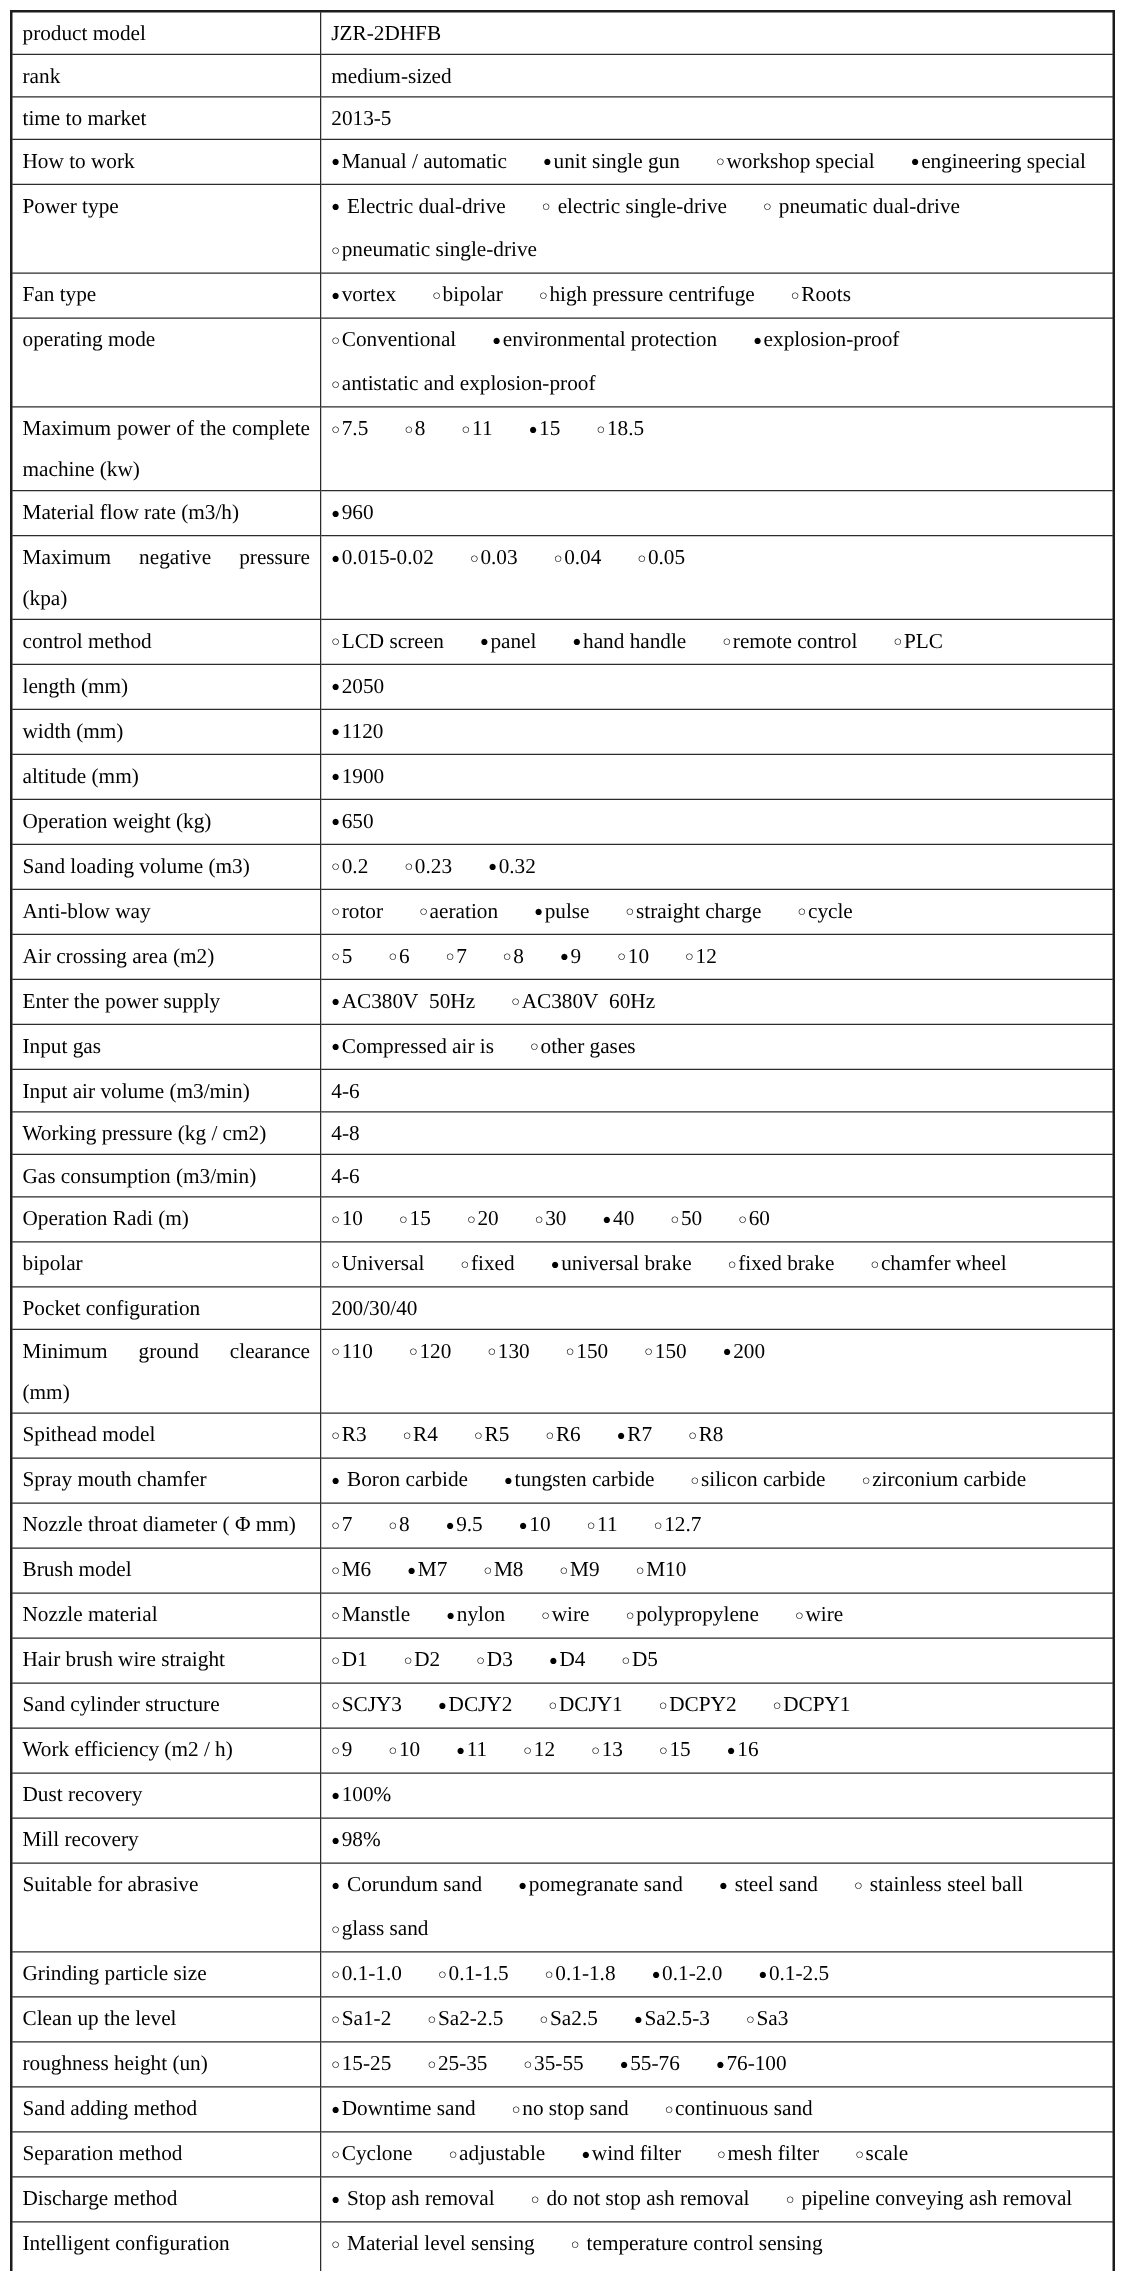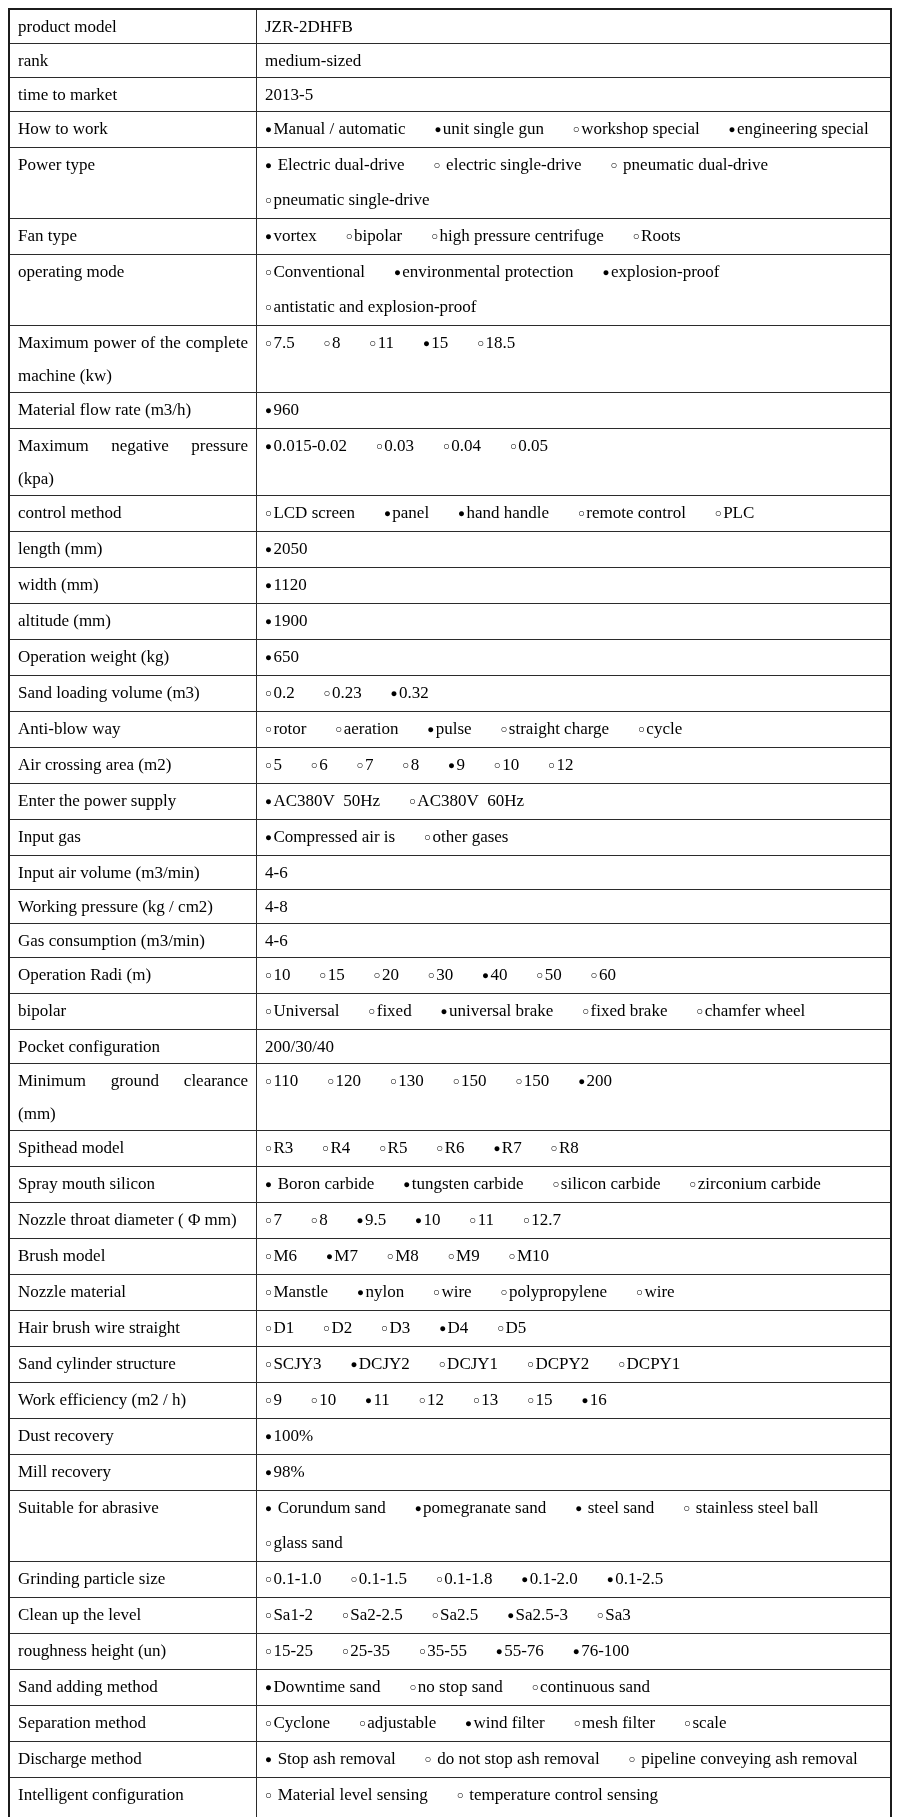--- a/index.html
+++ b/index.html
@@ -151,21 +151,21 @@
       </tr>
       <tr>
         <td class="label">Minimum ground clearance (mm)</td>
         <td class="value"><span class="opt"><span class="mk">○</span>110</span><span class="opt"><span class="mk">○</span>120</span><span class="opt"><span class="mk">○</span>130</span><span class="opt"><span class="mk">○</span>150</span><span class="opt"><span class="mk">○</span>150</span><span class="opt"><span class="mk">●</span>200</span></td>
       </tr>
       <tr>
         <td class="label">Spithead model</td>
         <td class="value"><span class="opt"><span class="mk">○</span>R3</span><span class="opt"><span class="mk">○</span>R4</span><span class="opt"><span class="mk">○</span>R5</span><span class="opt"><span class="mk">○</span>R6</span><span class="opt"><span class="mk">●</span>R7</span><span class="opt"><span class="mk">○</span>R8</span></td>
       </tr>
       <tr>
-        <td class="label">Spray mouth silicon</td>
+        <td class="label">Spray mouth chamfer</td>
         <td class="value"><span class="opt"><span class="mk">●</span> Boron carbide</span><span class="opt"><span class="mk">●</span>tungsten carbide</span><span class="opt"><span class="mk">○</span>silicon carbide</span><span class="opt"><span class="mk">○</span>zirconium carbide</span></td>
       </tr>
       <tr>
         <td class="label">Nozzle throat diameter ( Φ mm)</td>
         <td class="value"><span class="opt"><span class="mk">○</span>7</span><span class="opt"><span class="mk">○</span>8</span><span class="opt"><span class="mk">●</span>9.5</span><span class="opt"><span class="mk">●</span>10</span><span class="opt"><span class="mk">○</span>11</span><span class="opt"><span class="mk">○</span>12.7</span></td>
       </tr>
       <tr>
         <td class="label">Brush model</td>
         <td class="value"><span class="opt"><span class="mk">○</span>M6</span><span class="opt"><span class="mk">●</span>M7</span><span class="opt"><span class="mk">○</span>M8</span><span class="opt"><span class="mk">○</span>M9</span><span class="opt"><span class="mk">○</span>M10</span></td>
       </tr>

